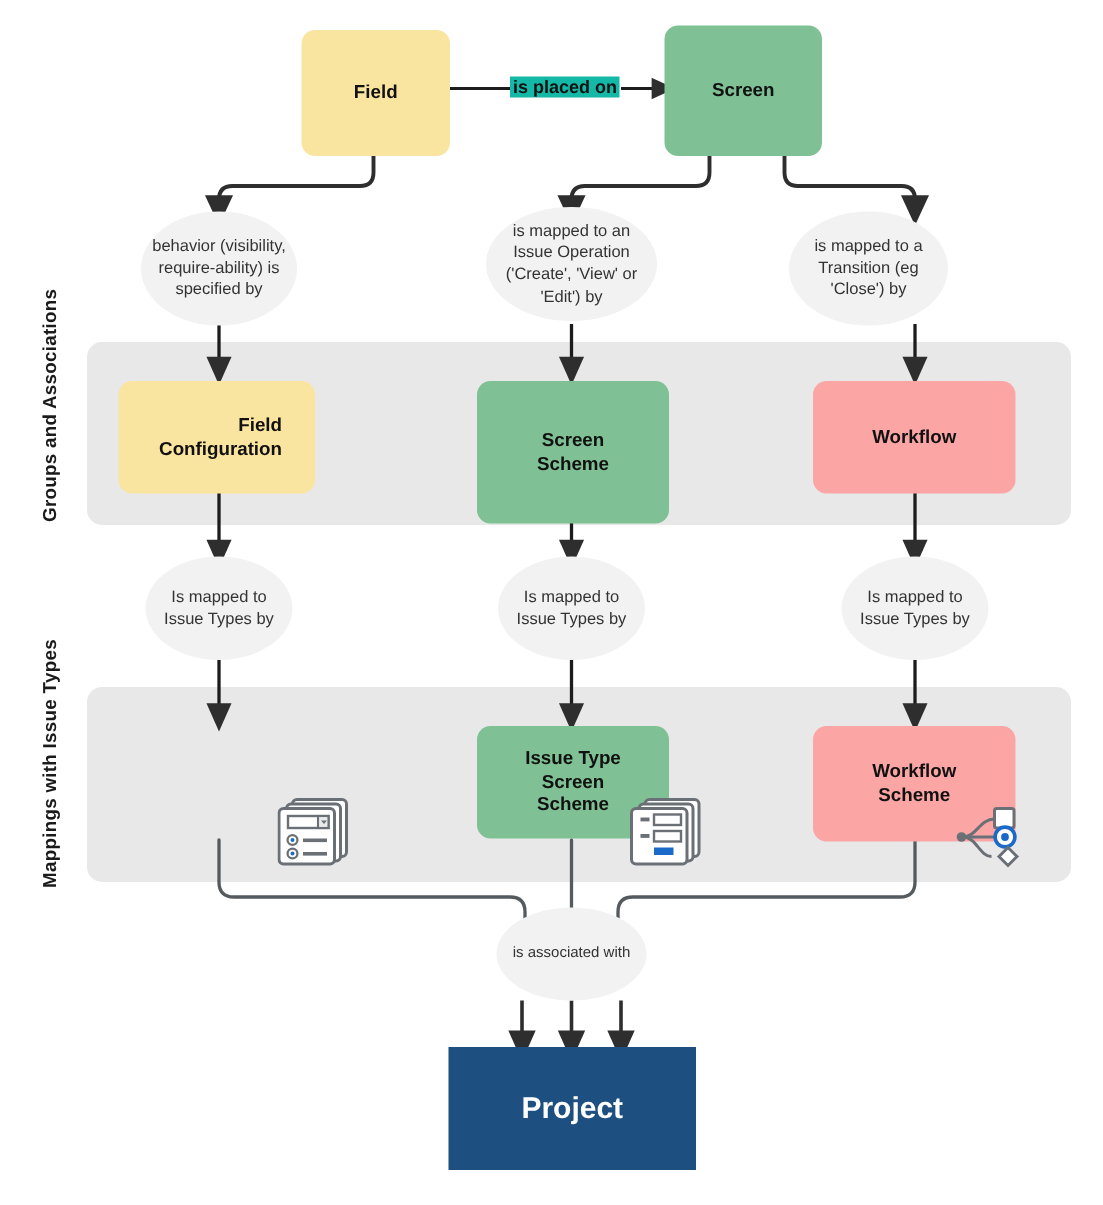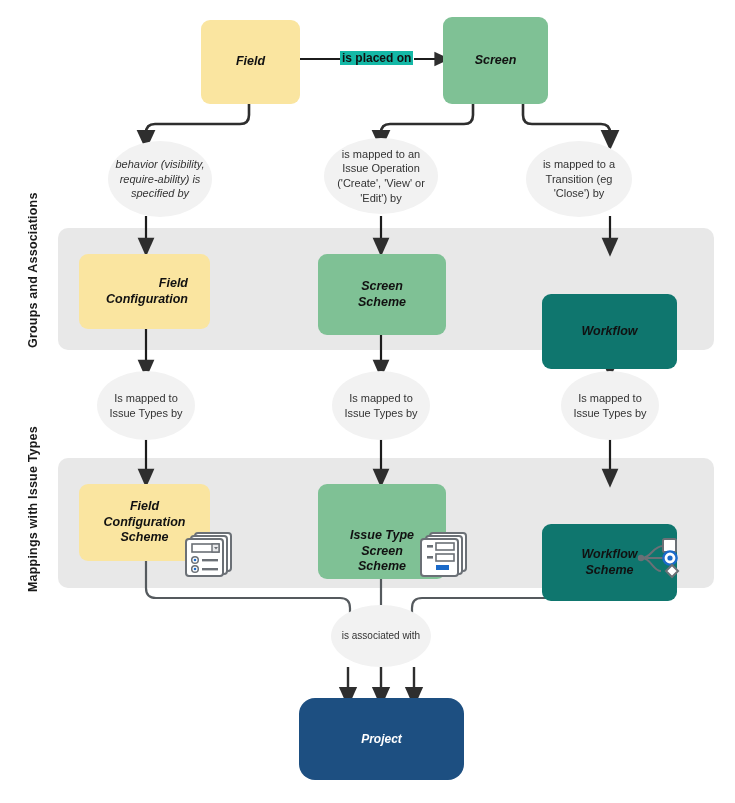--- a/index.html
+++ b/index.html
@@ -50,31 +50,30 @@
     display: flex;
     align-items: center;
     justify-content: center;
     text-align: center;
     font-size: 12.5px;
     font-weight: bold;
     color: #111111;
     line-height: 1.25;
     box-sizing: border-box;
     padding: 4px 22px;
-    font-style: italic;
   }
   .node.yellow { background: #fae5a0; }
   .node.green  { background: #7fc195; }
-  .node.blue   { background: #0f766e; margin-top: 40px; }
+  .node.blue   { background: #fca5a5; }
   .node.navy   {
     background: #1d4f81;
     color: #ffffff;
-    font-size: 12px;
-    font-weight: bold;
-    border-radius: 16px;
+    font-size: 20px;
+    font-weight: bold;
+    border-radius: 0;
   }
 
   
   .ellipse {
     position: absolute;
     background: #f2f2f2;
     border-radius: 50%;
     display: flex;
     align-items: center;
     justify-content: center;
@@ -154,61 +153,58 @@
   <div class="node yellow" style="left:201px; top:20px; width:99px; height:84px;">
     <span>Field</span>
   </div>
 
   <div class="node green" style="left:443px; top:17px; width:105px; height:87px;justify-content:center;">
     <span>Screen</span>
   </div>
 
   <div class="edge-label" style="left:340px; top:51px;">is placed on</div>
 
-  <div class="ellipse" style="left:108px; top:141px; width:104px; height:76px;font-style:italic;">
+  <div class="ellipse" style="left:94px; top:141px; width:104px; height:76px;">
     <span>behavior (visibility, require-ability) is specified by</span>
   </div>
 
   <div class="ellipse" style="left:324px; top:138px; width:114px; height:76px;text-align:center;">
     <span>is mapped to an Issue Operation ('Create', 'View' or 'Edit') by</span>
   </div>
 
   <div class="ellipse" style="left:526px; top:141px; width:106px; height:76px;">
     <span>is mapped to a Transition (eg 'Close') by</span>
   </div>
 
   <div class="node yellow" style="left:79px; top:254px; width:131px; height:75px;text-align:right;">
     <span>Field Configuration</span>
   </div>
 
-  <div class="node green" style="left:318px; top:254px; width:128px; height:81px;">
+  <div class="node green" style="left:318px; top:254px; width:128px; height:95px;">
     <span>Screen Scheme</span>
   </div>
 
   <div class="node blue" style="left:542px; top:254px; width:135px; height:75px;">
     <span>Workflow</span>
   </div>
 
   <div class="ellipse" style="left:97px; top:371px; width:98px; height:69px;">
     <span>Is mapped to Issue Types by</span>
   </div>
 
   <div class="ellipse" style="left:332px; top:371px; width:98px; height:69px;">
     <span>Is mapped to Issue Types by</span>
   </div>
 
   <div class="ellipse" style="left:561px; top:371px; width:98px; height:69px;">
     <span>Is mapped to Issue Types by</span>
   </div>
 
-  <div class="node yellow" style="left:79px; top:484px; width:131px; height:77px;">
-    <span>Field Configuration Scheme</span>
-  </div>
-
-  <div class="node green" style="left:318px; top:484px; width:128px; height:95px;align-items:flex-end;">
+
+  <div class="node green" style="left:318px; top:484px; width:128px; height:75px;">
     <span>Issue Type Screen Scheme</span>
   </div>
 
   <div class="node blue" style="left:542px; top:484px; width:135px; height:77px;">
     <span>Workflow Scheme</span>
   </div>
 
   <div class="icon-wrap" style="left:185px; top:530px; width:56px; height:50px;">
     <svg width="56" height="50" viewBox="0 0 56 50">
 

